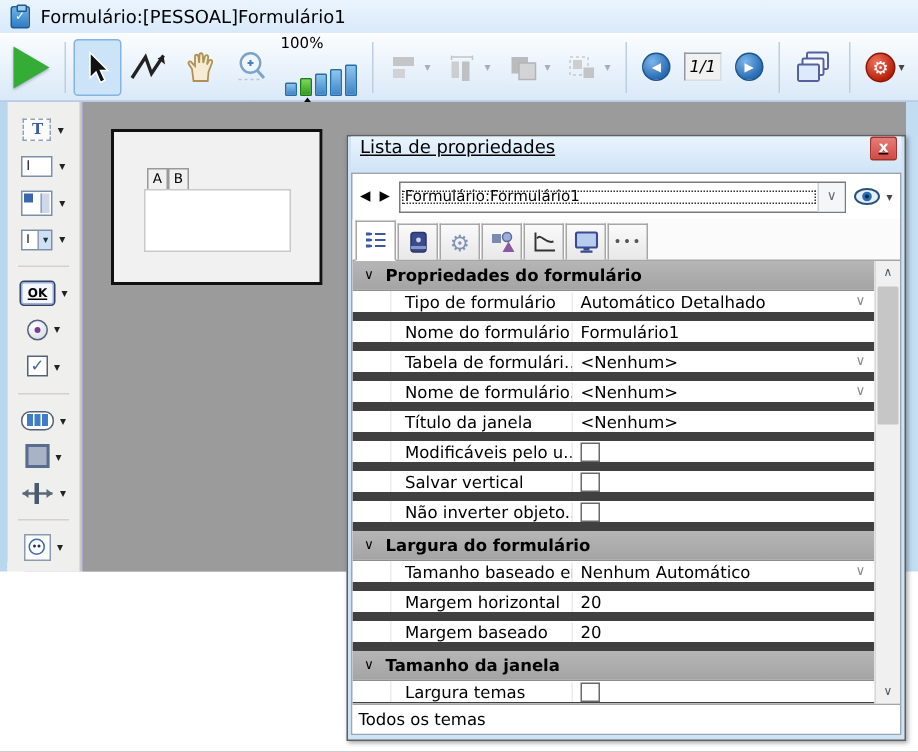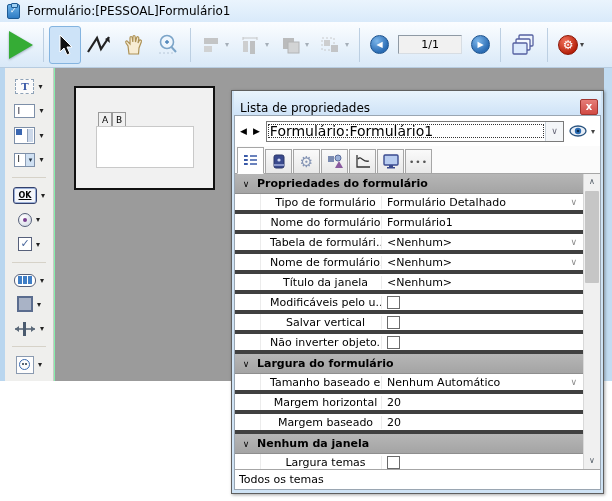--- a/index.html
+++ b/index.html
@@ -1,18 +1,18 @@
 <!DOCTYPE html>
 <html><head>
 <meta charset="utf-8">
 <style>
   * { margin:0; padding:0; box-sizing:border-box; }
   html,body { width:612px; height:501px; overflow:hidden;
     font-family:"DejaVu Sans","Liberation Sans",sans-serif; font-size:11px; color:#000; }
-  .window { position:relative; width:612px; height:381px; background:#86efac;border-radius:19px; }
+  .window { position:relative; width:612px; height:381px; background:#c4b5fd;border-radius:19px; }
 
   
   .titlebar { position:absolute; left:0; top:0; right:0; height:22px;
     background:linear-gradient(#eaf4fd,#d9eafa); display:flex; align-items:center; padding-left:7px; gap:7px; }
   .title-icon { width:13px; height:15px; background:linear-gradient(#6db3e8,#2f7cc4); border:1px solid #1d5a94; border-radius:2px; position:relative; }
   .title-icon:before { content:""; position:absolute; left:3px; top:-2px; width:5px; height:3px; background:#9fd0f2; border:1px solid #1d5a94; border-radius:1px; }
   .title-icon:after { content:"✓"; position:absolute; left:2px; top:1px; font-size:8px; color:#fff; }
   .titlebar-text { font-size:12px; }
 
   
@@ -25,21 +25,21 @@
   .play-tri { width:0; height:0; border-left:24px solid #35ac35; border-top:14px solid transparent; border-bottom:14px solid transparent; filter:drop-shadow(0 1px 1px #9ab); }
   .zoombars { display:flex; align-items:flex-end; gap:2px; position:relative; padding-top:12px; }
   .zoombars .zlabel { position:absolute; top:-2px; left:2px; font-size:10px; }
   .zbar { width:8px; background:linear-gradient(#8cc6ef,#3c86c8); border:1px solid #2b6aa8; border-radius:1px; }
   .zbar.green { background:linear-gradient(#7dd75a,#2f9e1e); border-color:#1f7a12; position:relative; }
   .zbar.green:after { content:""; position:absolute; left:1px; bottom:-6px; width:0; height:0; border-left:3px solid transparent; border-right:3px solid transparent; border-bottom:4px solid #000; }
   .gray-ico { opacity:.85; }
   .dd-arrow { font-size:8px; color:#444; margin-left:2px; }
   .dd-arrow.dis { color:#9aa4ae; }
   .nav-circle { width:19px; height:19px; border-radius:50%; background:radial-gradient(circle at 35% 30%,#7cb6ea,#2a6cb4 70%); border:1px solid #1d538e; color:#fff; font-size:8px; display:flex; align-items:center; justify-content:center; }
-  .pagebox { width:64px; height:19px; background:#f1f1f1; border:1px solid #8f9aa5; border-right-color:#d7dde3; border-bottom-color:#d7dde3; display:flex; align-items:center; justify-content:center; font-size:11px; margin:0 4px; }
+  .pagebox { width:64px; height:19px; background:#f1f1f1; border:1px solid #8f9aa5; border-right-color:#d7dde3; border-bottom-color:#d7dde3; display:flex; align-items:center; justify-content:center; font-size:11px; margin:0 4px;font-style:italic; }
   .gear-circle { width:20px; height:20px; border-radius:50%; background:radial-gradient(circle at 35% 30%,#f0705a,#b41e08 75%); border:1px solid #8a1606; color:#fff; font-size:12px; line-height:18px; text-align:center; }
 
   
   .edge-left { position:absolute; left:0; top:68px; bottom:0; width:5px; background:#b9d6ef; }
   .edge-right { position:absolute; right:0; top:68px; bottom:0; width:8px; background:#c2dcf2; }
   .left-toolbar { position:absolute; left:5px; top:68px; bottom:0; width:49px; background:#efefed; border-right:1px solid #c9c9c5; padding-top:10px; display:flex; flex-direction:column; align-items:center; }
   .lt-item { display:flex; align-items:center; gap:4px; height:26px; margin-bottom:7px; }
   .lt-sep { width:34px; height:1px; background:#d6d2c8; margin:2px 0 9px 0; }
   .lt-arrow { font-size:8px; color:#222; }
   .ico-label { width:19px; height:15px; border:1px dashed #8fa3b8; color:#3b5aa8; font-family:"DejaVu Serif",serif; font-weight:bold; font-size:10px; text-align:center; line-height:13px; background:#fbfbfb; }
@@ -64,41 +64,41 @@
   
   .canvas { position:absolute; left:55px; top:68px; right:8px; bottom:0; background:#9b9b9b; }
   .form-preview { position:absolute; left:19px; top:18px; width:141px; height:104px; background:#f1f1f1; border:2px solid #111; }
   .fp-tabs { position:absolute; left:22px; top:24px; display:flex; }
   .fp-tab { width:14px; height:14px; border:1px solid #9a9a9a; border-bottom:none; background:#f1f1f1; font-size:9px; text-align:center; line-height:14px; }
   .fp-body { position:absolute; left:20px; top:38px; width:98px; height:42px; background:#fff; border:1px solid #c9c9c9; }
 
   
   .panel { position:absolute; left:231px; top:90px; width:373px; height:404px;
     border:1px solid #5f5f5f; background:#cfe3f5; padding:0 2px 2px 2px; box-shadow:1px 1px 3px rgba(0,0,0,.35); }
-  .panel-title { height:24px; display:flex; align-items:flex-end; padding:0 3px 0 6px;
-    background:linear-gradient(#e9f4fd,#cfe3f7); font-size:12px; }
+  .panel-title { height:24px; display:flex; align-items:flex-start; padding:0 3px 0 6px;
+    background:linear-gradient(#e9f4fd,#cfe3f7); font-size:12px;text-decoration:underline; }
   .panel-title .pt-text { flex:1; }
   .close-btn { width:18px; height:16px; background:linear-gradient(#e57d78,#d14a44); border:1px solid #a03530; border-radius:2px; color:#fff; font-size:10px; font-weight:bold; line-height:14px; text-align:center; }
   .panel-body { background:#fff; border:1px solid #9aa6b2; height:375px; display:flex; flex-direction:column; }
   .nav-row { height:30px; display:flex; align-items:center; padding:0 5px; gap:5px; }
   .spin { font-size:9px; letter-spacing:1px; }
   .selector { flex:1; height:21px; border:1px solid #7a7a7a; background:#fff; display:flex; align-items:center; position:relative; }
-  .selector .sel-text { flex:1; padding:0 3px; outline:1px dotted #333; outline-offset:-2px; font-size:14px; white-space:nowrap; overflow:hidden; }
+  .selector .sel-text { flex:1; padding:0 3px; outline:1px dotted #333; outline-offset:-2px; font-size:10px; white-space:nowrap; overflow:hidden; }
   .selector .sel-chev { width:18px; text-align:center; color:#667; font-size:9px; border-left:1px solid #c9d2da; background:#f4f6f8; align-self:stretch; line-height:19px; }
   .eye-wrap { display:flex; align-items:center; gap:2px; }
   .tabs-row { height:28px; display:flex; align-items:flex-end; padding-left:2px; border-bottom:1px solid #a6a6a6; background:#fbfbfb; }
   .ptab { width:27px; height:24px; border:1px solid #a6a6a6; border-bottom:none; background:linear-gradient(#fafafa,#e8e8e8); display:flex; align-items:center; justify-content:center; margin-right:1px; }
   .ptab.selected { background:#fff; height:27px; border-bottom:1px solid #fff; margin-bottom:-1px; }
   .ptab .dots { font-size:9px; color:#555; letter-spacing:1px; }
 
   .grid-wrap { flex:1; display:flex; overflow:hidden; }
   .grid { flex:1; overflow:hidden; }
   .prop-section { height:20px; background:linear-gradient(#b6b6b6,#a4a4a4); display:flex; align-items:center; font-weight:bold; border-bottom:1px solid #8e8e8e; }
   .prop-section .sec-chev { width:22px; text-align:center; font-size:9px; font-weight:normal; }
-  .prop-row { height:20px; display:flex; align-items:center; border-bottom:4px solid #404040;text-align:center; }
+  .prop-row { height:20px; display:flex; align-items:center; border-bottom:6px solid #404040; }
   .row-gutter { width:26px; height:100%; border-right:1px solid #ececec; flex:none; }
   .row-label { width:121px; padding-left:9px; white-space:nowrap; overflow:hidden; flex:none; border-right:1px solid #ececec; }
   .row-value { flex:1; display:flex; align-items:center; padding-left:5px; gap:4px; position:relative; }
   .row-chev { position:absolute; right:6px; color:#8a8a8a; font-size:9px; }
   .pcheckbox { width:13px; height:13px; border:1px solid #6a6a6a; background:#fff; }
 
   .vscroll { width:17px; background:#f0f0f0; border-left:1px solid #d8d8d8; position:relative; flex:none; }
   .vs-btn { position:absolute; left:0; right:0; height:16px; color:#505a64; font-size:8px; text-align:center; line-height:16px; }
   .vs-up { top:0; } .vs-down { bottom:0; }
   .vs-thumb { position:absolute; left:1px; right:1px; top:17px; height:92px; background:#c6c6c6; border-radius:1px; }
@@ -138,20 +138,28 @@
           <path d="M7,21 L6,13 L4,10 C3,8 5,7 6,9 L8,11 L8,5 C8,3 10,3 10.3,5 L10.8,9 L11,4 C11,2 13,2 13.2,4 L13.5,9 L14.5,5 C15,3 17,3.5 16.8,5.5 L16,10 L17,8 C18,6.2 20,7 19.3,9 L17,15 L16.5,21 Z" fill="#f7ecd3" stroke="#ad9256" stroke-width="1.2"></path>
         </svg>
     </div>
     <div class="tb-btn">
       <svg width="24" height="24" viewBox="0 0 24 24">
           <circle cx="11" cy="9" r="6.5" fill="#eef6fd" stroke="#7ba4c8" stroke-width="1.6"></circle>
           <path d="M9,9 h4 M11,7 v4" stroke="#4a82b8" stroke-width="1.4"></path>
           <path d="M15.5,14 L20,19" stroke="#7ba4c8" stroke-width="2"></path>
           <path d="M3,20 h16" stroke="#b8c8d8" stroke-width="1" stroke-dasharray="2 2"></path>
         </svg>
+    </div>
+    <div class="tb-btn zoombars">
+      <span class="zlabel">100%</span>
+      <span class="zbar" style="height:9px"></span>
+      <span class="zbar green" style="height:12px"></span>
+      <span class="zbar" style="height:15px"></span>
+      <span class="zbar" style="height:18px"></span>
+      <span class="zbar" style="height:21px"></span>
     </div>
     <div class="tb-sep"></div>
     <div class="tb-btn gray-ico">
       <svg width="22" height="20" viewBox="0 0 22 20">
           <rect x="3" y="3" width="14" height="6" fill="#bdbdbd"></rect>
           <rect x="3" y="11" width="8" height="6" fill="#cdcdcd"></rect>
         </svg>
       <span class="dd-arrow dis">▾</span>
     </div>
     <div class="tb-btn gray-ico">
@@ -343,21 +351,21 @@
       <div class="grid-wrap">
         <div class="grid">
             <div class="prop-section">
               <span class="sec-chev">∨</span>
               <span>Propriedades do formulário</span>
             </div>
             <div class="prop-row">
               <div class="row-gutter"></div>
               <div class="row-label">Tipo de formulário</div>
               <div class="row-value">
-                <span>Formulário Detalhado</span>
+                <span>Automático Detalhado</span>
                 <span class="row-chev">∨</span>
               </div>
             </div>
             <div class="prop-row">
               <div class="row-gutter"></div>
               <div class="row-label">Nome do formulário</div>
               <div class="row-value">
                 <span>Formulário1</span>
               </div>
             </div>
@@ -426,21 +434,21 @@
             </div>
             <div class="prop-row">
               <div class="row-gutter"></div>
               <div class="row-label">Margem baseado</div>
               <div class="row-value">
                 <span>20</span>
               </div>
             </div>
             <div class="prop-section">
               <span class="sec-chev">∨</span>
-              <span>Nenhum da janela</span>
+              <span>Tamanho da janela</span>
             </div>
             <div class="prop-row">
               <div class="row-gutter"></div>
               <div class="row-label">Largura temas</div>
               <div class="row-value">
                 <span class="pcheckbox"></span>
               </div>
             </div>
           </div>
         <div class="vscroll">

